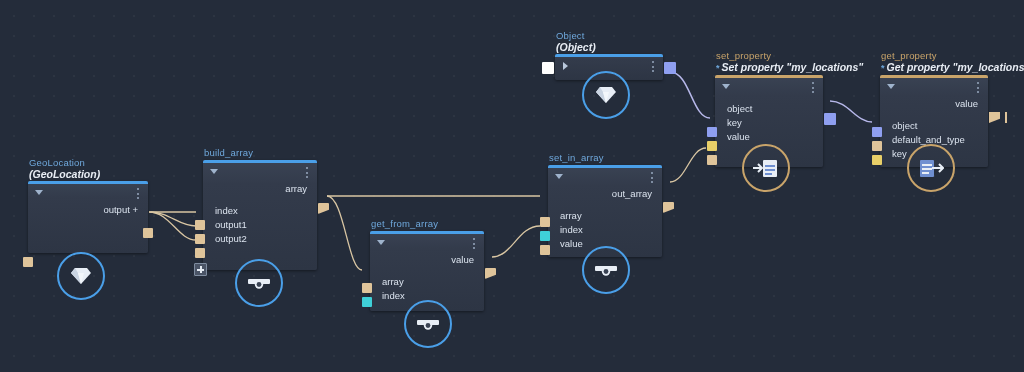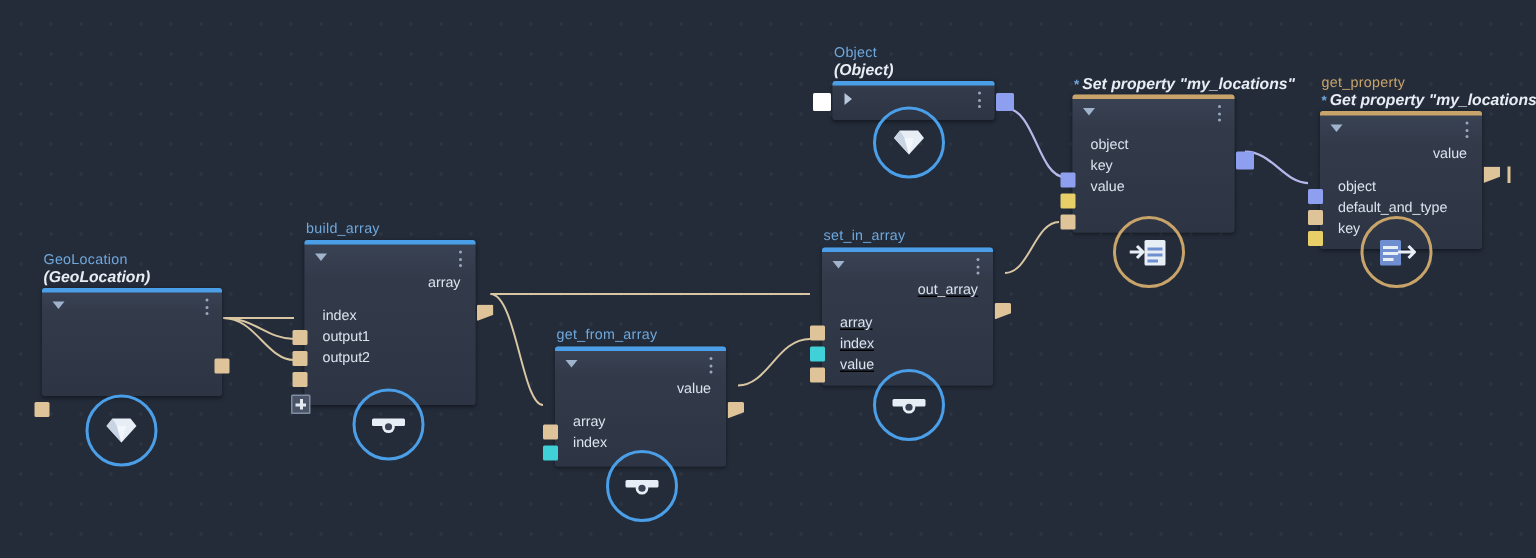--- a/index.html
+++ b/index.html
@@ -102,33 +102,34 @@
 
     <path d="M492,257 C512,257 518,226 540,226" stroke="#d9c6a3" stroke-width="1.3" fill="none"></path>
 
     <path d="M670,182 C686,182 690,148 706,148" stroke="#d9c6a3" stroke-width="1.3" fill="none"></path>
 
     <path d="M670,72 C690,72 692,118 710,118" stroke="#b7b8ea" stroke-width="1.5" fill="none"></path>
 
     <path d="M830,101 C848,101 856,122 872,122" stroke="#b7b8ea" stroke-width="1.5" fill="none"></path>
   </svg>
 
-  <div class="node" style="left:28px;top:157px;width:120px;margin-top:11px;">
+  <div class="node" style="left:28px;top:157px;width:120px;">
     <div class="node-title">GeoLocation</div>
     <div class="node-sub">(GeoLocation)</div>
     <div class="node-body" style="width:120px;height:72px;">
       <div class="accent"></div>
       <div class="hdr">
         <div class="tri"></div>
         <div class="dots">
             <i></i>
             <i></i>
             <i></i>
           </div>
       </div>
+      <div class="out-row">output +</div>
       <div class="port p-tan" style="right:-5px;top:47px;"></div>
       <div class="port p-tan" style="left:-5px;top:76px;"></div>
     </div>
     <div class="badge" style="left:29px;top:95px;">
       <svg width="22" height="20" viewBox="0 0 22 20">
         <path d="M5 2 H17 L21 7 L11 18 L1 7 Z" fill="#e8eef6"></path>
         <path d="M5 2 L8 7 L11 18 L1 7 Z" fill="#c9d4e2"></path>
         <path d="M8 7 H14 L11 18 Z" fill="#f3f7fb"></path>
       </svg>
     </div>
@@ -188,21 +189,21 @@
       <svg width="24" height="16" viewBox="0 0 24 16">
         <rect x="1" y="4" width="22" height="5" rx="1" fill="#e8eef6"></rect>
         <circle cx="12" cy="9.5" r="4.2" fill="#e8eef6"></circle>
         <circle cx="12" cy="9.5" r="2.4" fill="#3a4354"></circle>
       </svg>
     </div>
   </div>
 
   <div class="node" style="left:548px;top:152px;width:124px;">
     <div class="node-title">set_in_array</div>
-    <div class="node-body" style="width:114px;height:92px;margin-top:2px;text-decoration:underline;">
+    <div class="node-body" style="width:114px;height:92px;margin-top:2px;">
       <div class="accent"></div>
       <div class="hdr">
         <div class="tri"></div>
         <div class="dots">
             <i></i>
             <i></i>
             <i></i>
           </div>
       </div>
       <div class="out-row">out_array</div>
@@ -242,20 +243,21 @@
     <div class="badge" style="left:27px;top:41px;">
       <svg width="22" height="20" viewBox="0 0 22 20">
         <path d="M5 2 H17 L21 7 L11 18 L1 7 Z" fill="#e8eef6"></path>
         <path d="M5 2 L8 7 L11 18 L1 7 Z" fill="#c9d4e2"></path>
         <path d="M8 7 H14 L11 18 Z" fill="#f3f7fb"></path>
       </svg>
     </div>
   </div>
 
   <div class="node" style="left:715px;top:50px;width:160px;">
+    <div class="node-title tan">set_property</div>
     <div class="node-sub"><span class="ast">*</span><span>Set property "my_locations"</span></div>
     <div class="node-body" style="width:108px;height:92px;">
       <div class="accent tan"></div>
       <div class="hdr">
         <div class="tri"></div>
         <div class="dots">
             <i></i>
             <i></i>
             <i></i>
           </div>

